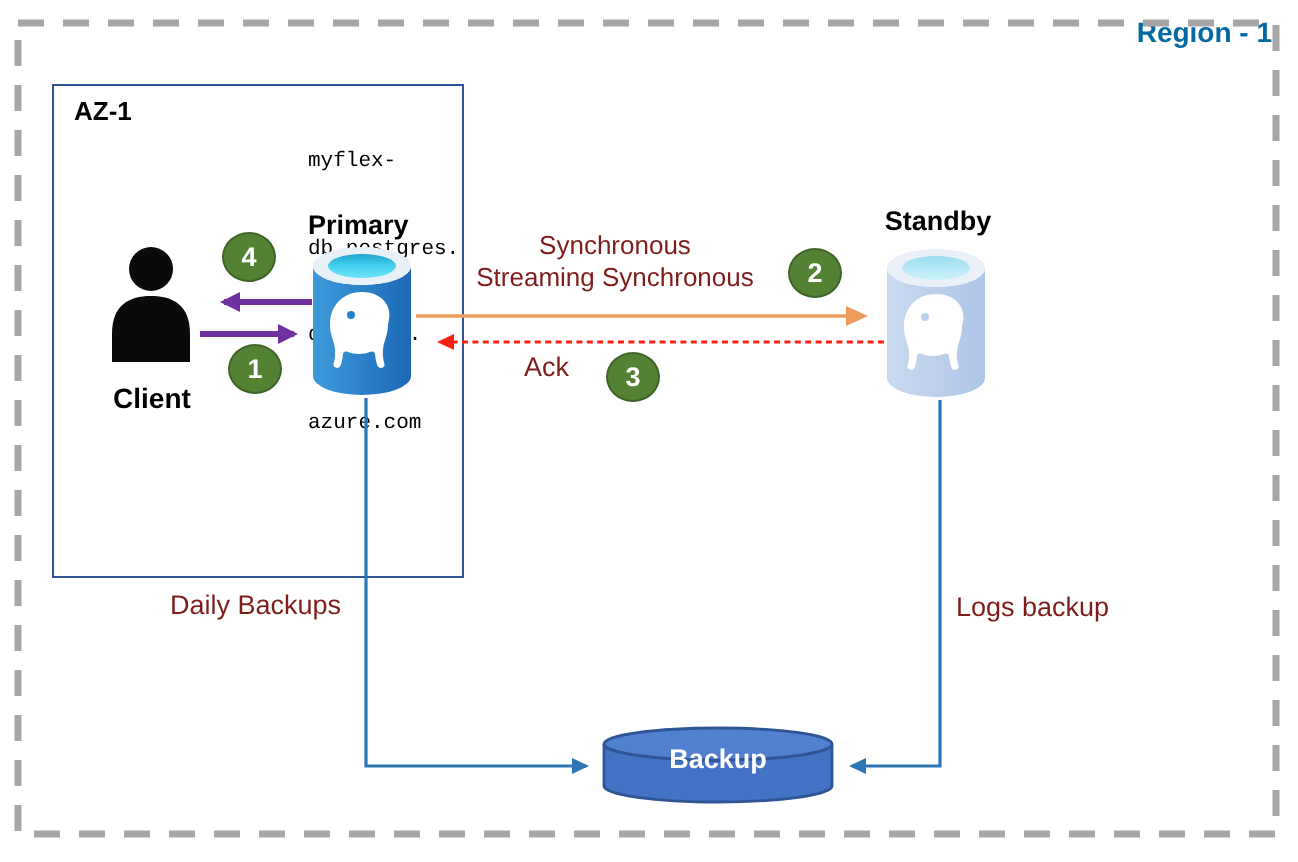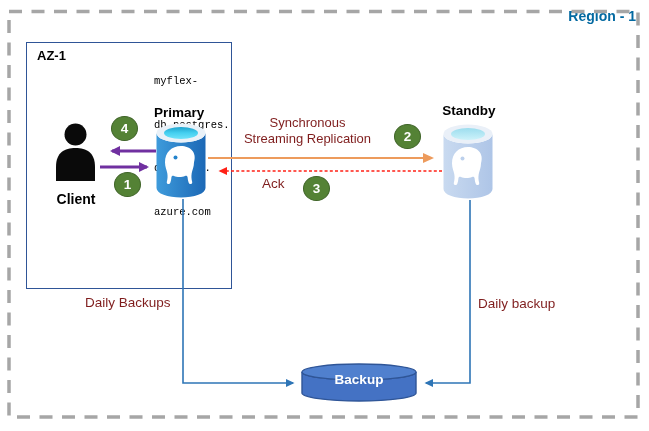--- a/index.html
+++ b/index.html
@@ -134,25 +134,25 @@
   </svg>
 
   <svg class="abs" id="backup-icon" viewBox="0 0 118 40">
     <path d="M2,9 V30 a57,8 0 0 0 114,0 V9 a57,8 0 0 1 -114,0 z" fill="#4472C4" stroke="#2F5597" stroke-width="1.4"></path>
     <ellipse cx="59" cy="9" rx="57" ry="8" fill="#5080CE" stroke="#2F5597" stroke-width="1.4"></ellipse>
   </svg>
   <div class="abs" id="backup-label">Backup</div>
 
   <div class="abs flow-label" id="replication-label">
     <div>Synchronous</div>
-    <div>Streaming Replication</div>
+    <div>Streaming Synchronous</div>
   </div>
   <div class="abs flow-label" id="ack-label">Ack</div>
   <div class="abs flow-label" id="daily-backups-label">Daily Backups</div>
-  <div class="abs flow-label" id="logs-backup-label">Daily backup</div>
+  <div class="abs flow-label" id="logs-backup-label">Logs backup</div>
 
   <div class="abs step-badge" id="step-1">1</div>
   <div class="abs step-badge" id="step-2">2</div>
   <div class="abs step-badge" id="step-3">3</div>
   <div class="abs step-badge" id="step-4">4</div>
 
   <svg class="abs" id="overlay" viewBox="0 0 649 431">
     <defs>
       <marker id="mPurple" markerUnits="userSpaceOnUse" markerWidth="11" markerHeight="11" refX="8" refY="5" orient="auto">
         <path d="M0,0 L10,5 L0,10 z" fill="#7030A0"></path>

